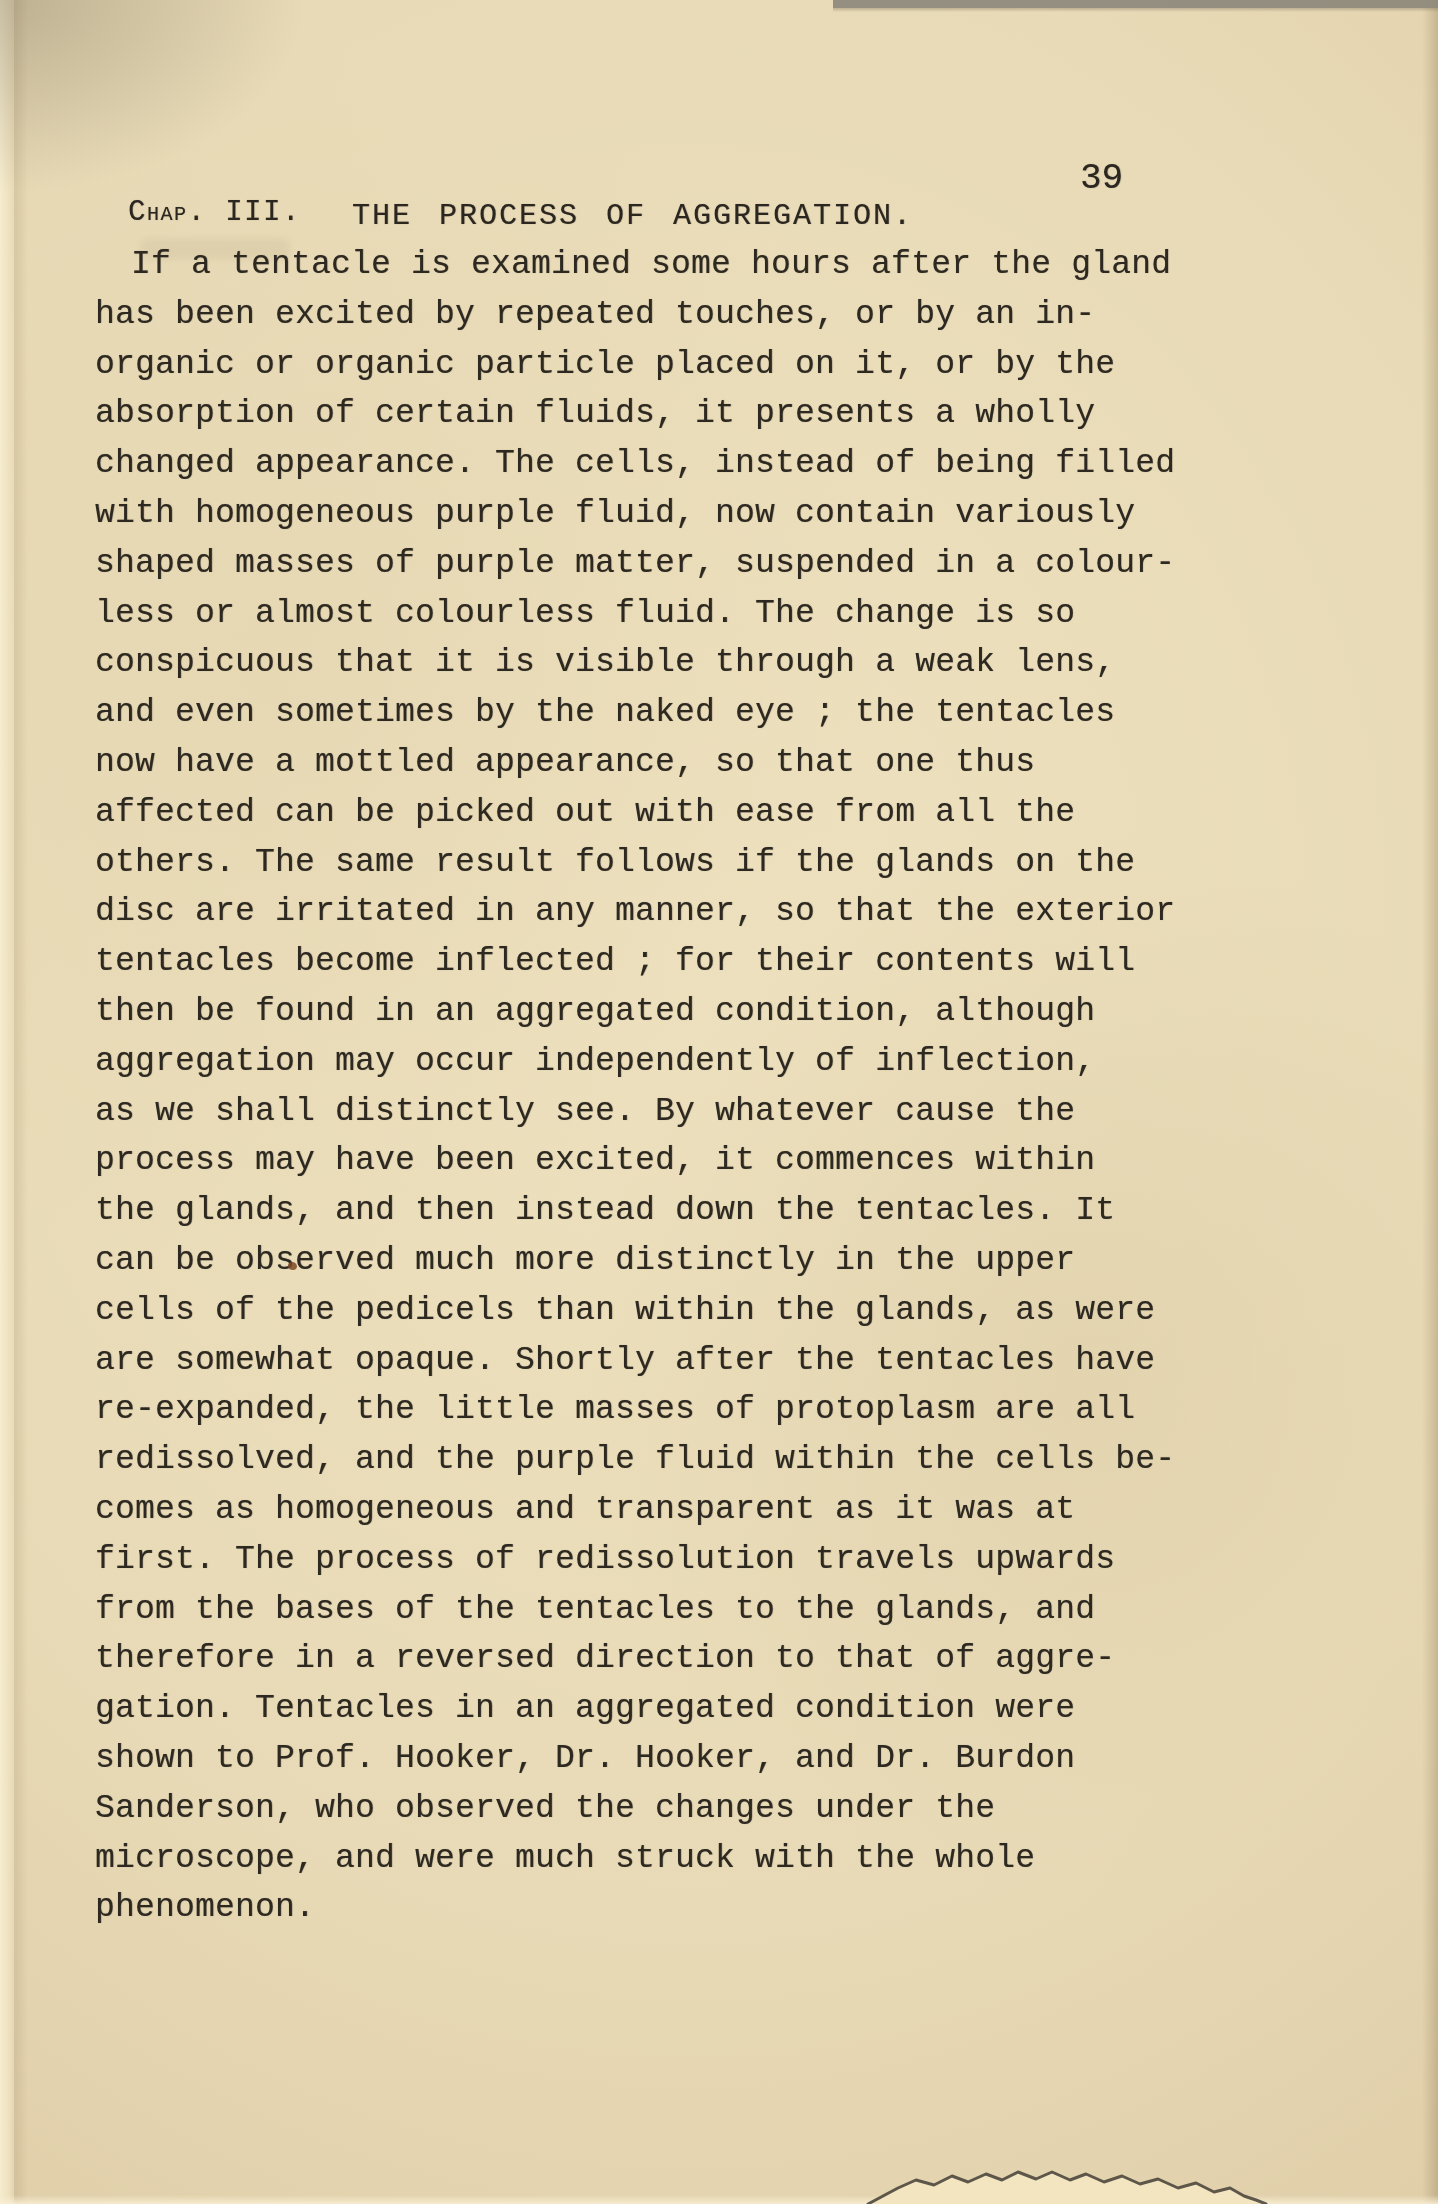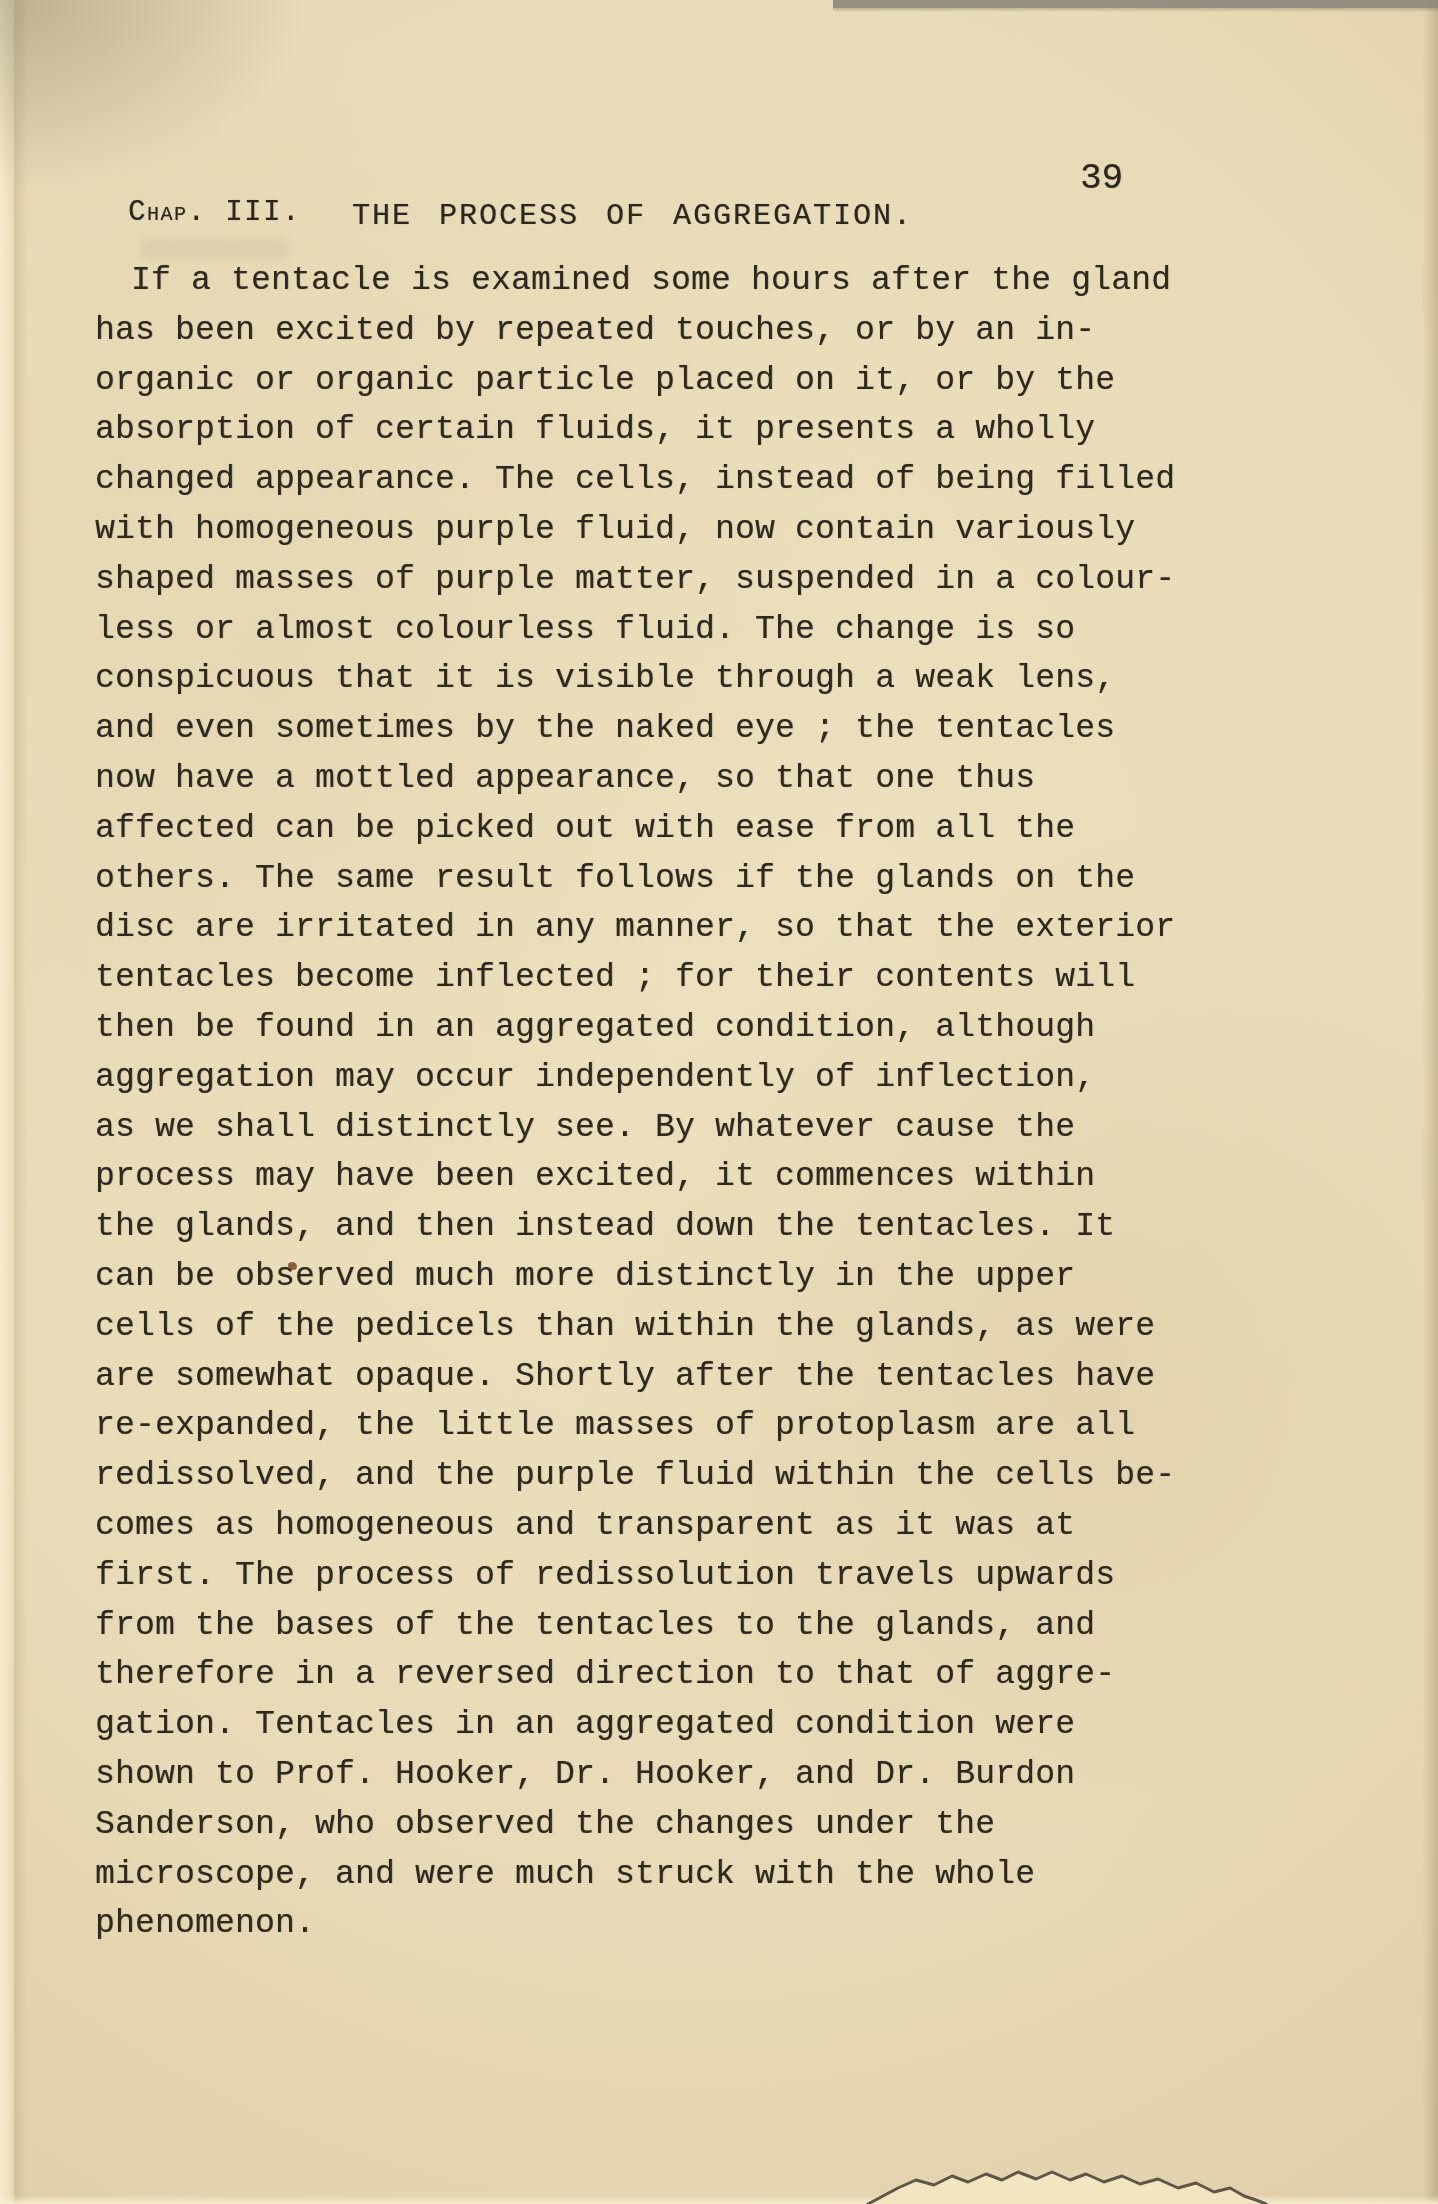--- a/index.html
+++ b/index.html
@@ -30,21 +30,21 @@
   .ghost-smudge      { left:140px; top:238px; width:150px; height:22px; background:#b6a686; opacity:0.18; filter:blur(3px); border-radius:8px; }
   .squiggle-svg      { left:840px; top:2152px; width:470px; height:52px; }
 
   
   .chapter-label  { left:128px; top:196px; font-variant:small-caps; font-size:29px; letter-spacing:1.5px; color:#2b2720; text-shadow:0.4px 0.4px 0.8px rgba(43,39,32,0.5); }
   .running-title  { left:352px; top:199px; font-size:30px; letter-spacing:2px; word-spacing:7px; color:#2b2720; text-shadow:0.4px 0.4px 0.8px rgba(43,39,32,0.5);text-align:right; }
   .page-number    { left:1080px; top:158px; font-size:36px; color:#2b2720; text-shadow:0.4px 0.4px 1px rgba(43,39,32,0.5); }
 
   
   .body-text {
-    left:95px; top:256px; width:868px; height:1760px;
+    left:95px; top:240px; width:868px; height:1760px;
     font-size:33px; line-height:49.8px;
     text-align:justify;
     color:#2d2921;
     text-shadow:0.4px 0.4px 0.8px rgba(45,41,33,0.45);
     letter-spacing:0.2px;
   }
   .body-text .line { position:static; display:block; text-align:justify; text-align-last:justify; height:49.8px; white-space:nowrap; }
   .body-text .line.first { text-indent:36px; }
   .body-text .line.last  { text-align-last:left; }
 </style>

